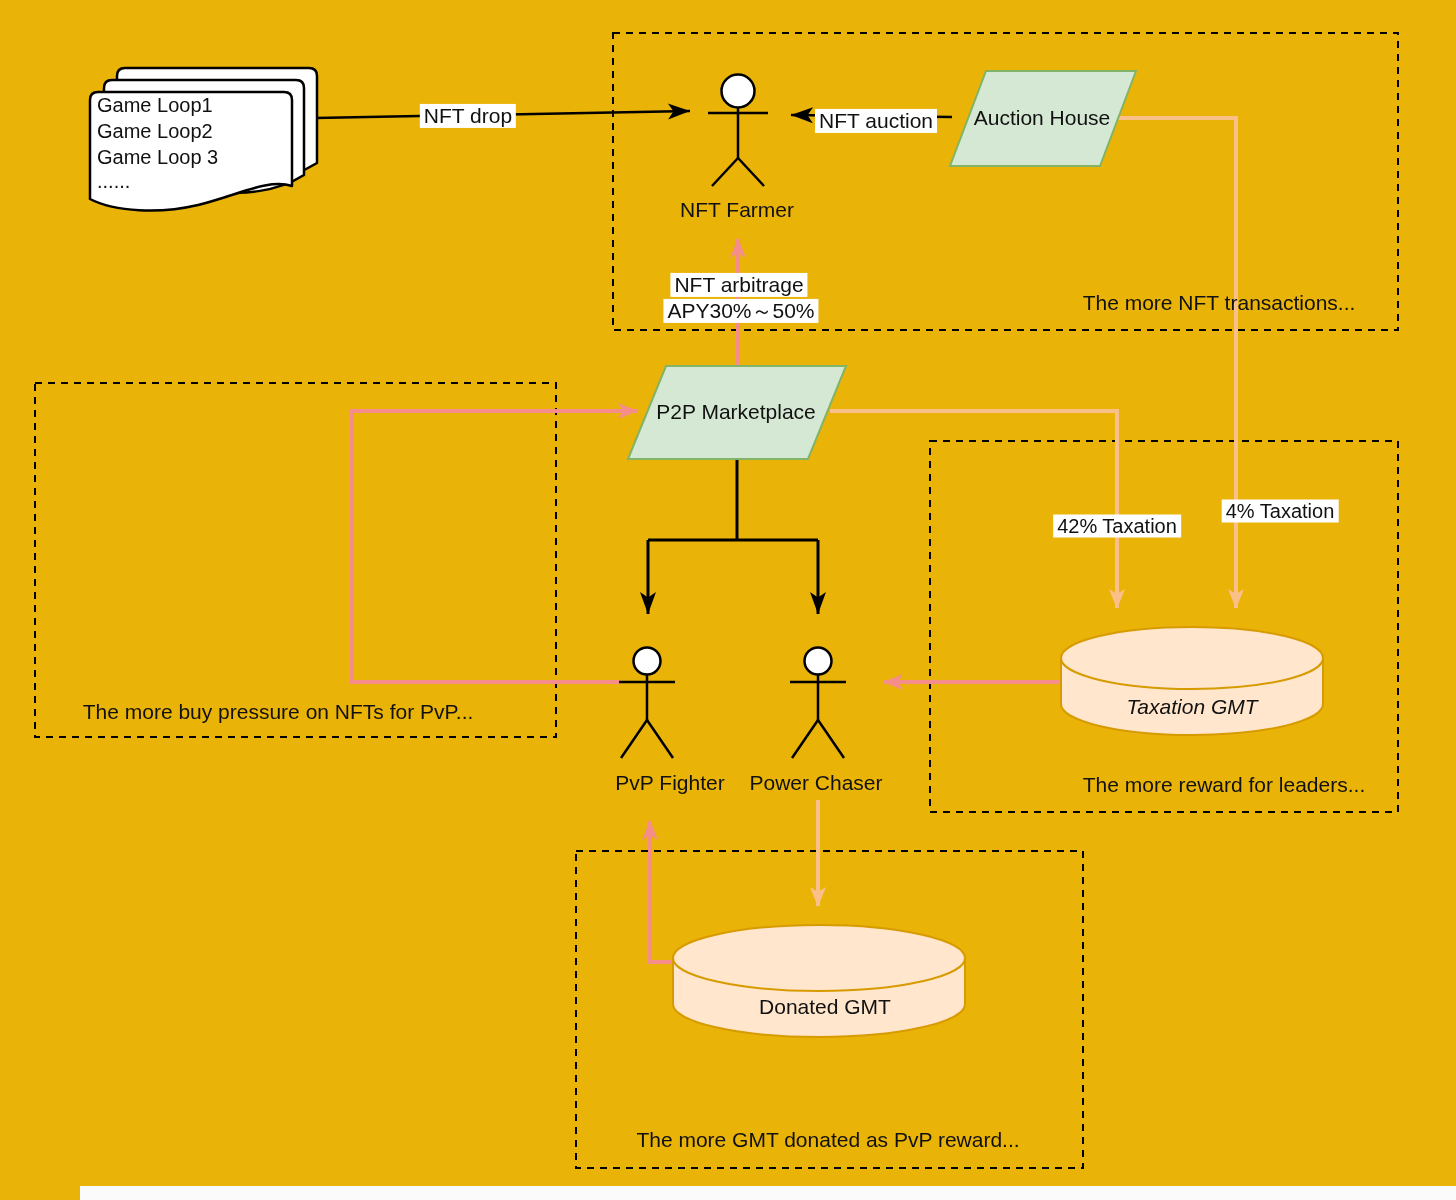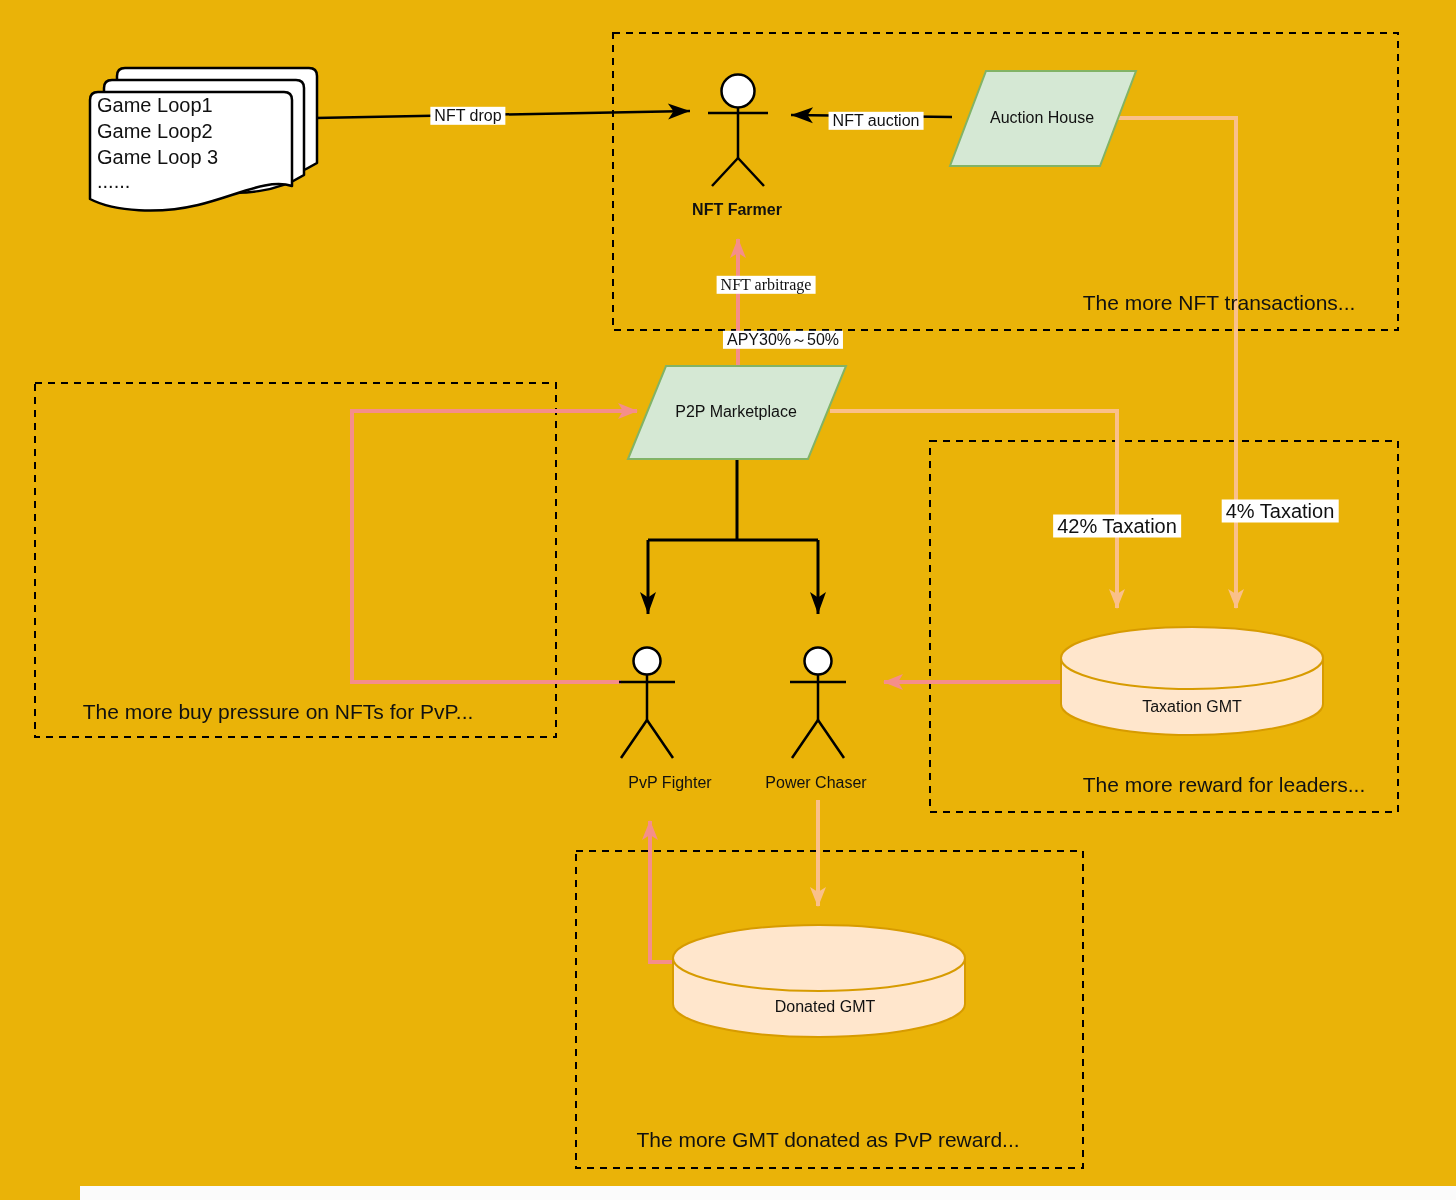--- a/index.html
+++ b/index.html
@@ -19,21 +19,21 @@
     width:1456px;height:1200px;
     background:#eab308;
     font-family:"Liberation Sans", sans-serif;
     color:var(--text);
     overflow:hidden;
   }
   .canvas svg{position:absolute;left:0;top:0;}
   .lbl{
     position:absolute;
     transform:translate(-50%,-50%);
-    font-size:16px;
+    font-size:21px;
     line-height:1.15;
     white-space:nowrap;
     color:var(--text);
   }
   .lbl.on-line{background:#ffffff;padding:0 4px;}
   .lbl.note{font-size:21px;}
   .lbl.tax{font-size:20px;}
   .doc-line{
     position:absolute;
     transform:translateY(-50%);
@@ -160,32 +160,32 @@
       <path d="M673,958 L673,1004 A146,33 0 0 0 965,1004 L965,958" style="fill:none;"></path>
       <ellipse cx="819" cy="958" rx="146" ry="33"></ellipse>
     </g>
   </svg>
 
   <div class="doc-line" style="left:97px;top:105px;">Game Loop1</div>
   <div class="doc-line" style="left:97px;top:131px;">Game Loop2</div>
   <div class="doc-line" style="left:97px;top:157px;">Game Loop 3</div>
   <div class="doc-line" style="left:97px;top:181px;">......</div>
 
-  <div class="lbl" style="left:737px;top:210px;font-weight:bold;">NFT Farmer</div>
+  <div class="lbl" style="left:737px;top:210px;">NFT Farmer</div>
   <div class="lbl" style="left:1042px;top:118px;">Auction House</div>
   <div class="lbl" style="left:736px;top:412px;">P2P Marketplace</div>
   <div class="lbl" style="left:647px;top:783px;margin-left:23px;">PvP Fighter</div>
   <div class="lbl" style="left:816px;top:783px;">Power Chaser</div>
-  <div class="lbl" style="left:1192px;top:707px;">Taxation GMT</div>
+  <div class="lbl" style="left:1192px;top:707px;font-style:italic;">Taxation GMT</div>
   <div class="lbl" style="left:825px;top:1007px;">Donated GMT</div>
 
   <div class="lbl on-line" style="left:468px;top:116px;">NFT drop</div>
   <div class="lbl on-line" style="left:876px;top:121px;">NFT auction</div>
-  <div class="lbl on-line" style="left:766px;top:285px;font-family:Liberation Serif, serif;">NFT arbitrage</div>
-  <div class="lbl on-line" style="left:783px;top:311px;margin-top:29px;">APY30%～50%</div>
+  <div class="lbl on-line" style="left:739px;top:285px;">NFT arbitrage</div>
+  <div class="lbl on-line" style="left:741px;top:311px;">APY30%～50%</div>
   <div class="lbl tax on-line" style="left:1117px;top:526px;">42% Taxation</div>
   <div class="lbl tax on-line" style="left:1240px;top:511px;margin-left:40px;">4% Taxation</div>
 
   <div class="lbl note" style="left:1219px;top:303px;">The more NFT transactions...</div>
   <div class="lbl note" style="left:278px;top:712px;text-align:center;">The more buy pressure on NFTs for PvP...</div>
   <div class="lbl note" style="left:1208px;top:785px;margin-left:16px;">The more reward for leaders...</div>
   <div class="lbl note" style="left:828px;top:1140px;">The more GMT donated as PvP reward...</div>
 
   <div class="bottom-bar"></div>
 </div>

